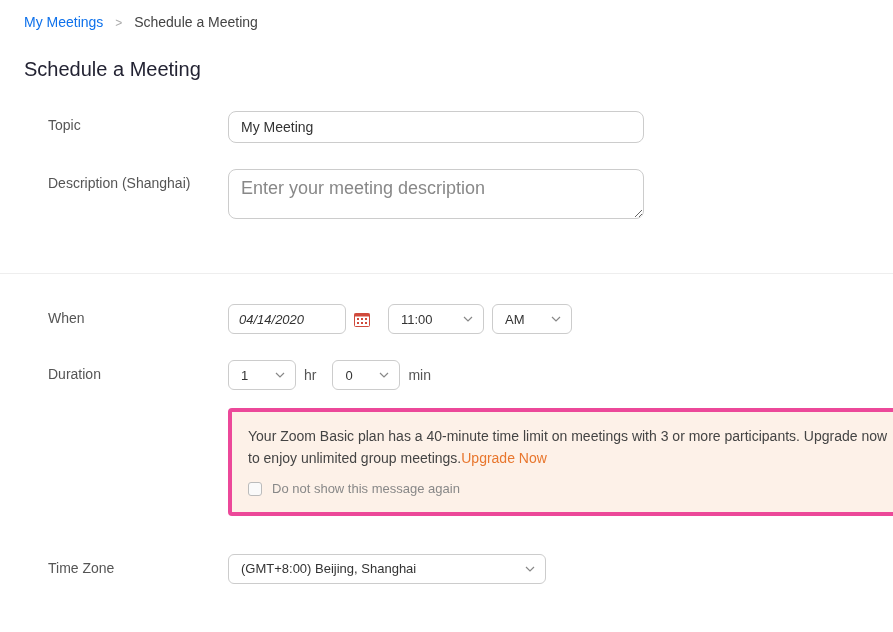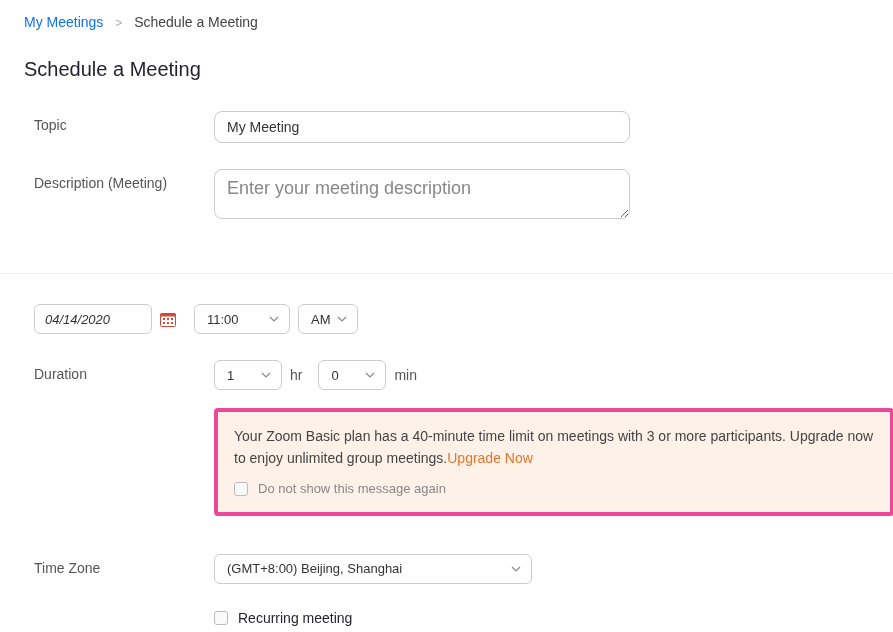--- a/index.html
+++ b/index.html
@@ -32,21 +32,21 @@
     .breadcrumb-current {
       color: #444;
     }
     .page-title {
       font-size: 20px;
       font-weight: 400;
       padding: 16px 24px 30px;
       color: #232333;
     }
     .form-section {
-      padding: 0 0 28px 34px;
+      padding: 0 0 28px 48px;
     }
     .form-row {
       display: flex;
       align-items: flex-start;
       margin-bottom: 26px;
     }
     .form-label-col {
       width: 180px;
       flex-shrink: 0;
       padding-top: 6px;
@@ -112,21 +112,21 @@
       font-size: 13px;
       color: #333;
       background: #fff;
       position: relative;
       display: inline-flex;
       align-items: center;
       cursor: pointer;
     }
     .select-box.small { width: 68px; }
     .select-box.time { width: 96px; margin-right: 8px; }
-    .select-box.ampm { width: 60px; }
+    .select-box.ampm { width: 80px; }
     .select-box.tz { width: 318px; }
     .chevron {
       position: absolute;
       right: 10px;
       top: 50%;
       transform: translateY(-50%);
       width: 10px;
       height: 6px;
     }
     .unit-label {
@@ -186,33 +186,34 @@
 <div class="form-section">
 
   <div class="form-row">
     <div class="form-label-col">Topic</div>
     <div class="form-control-col">
       <input class="text-input" type="text" value="My Meeting" style="">
     </div>
   </div>
 
   <div class="form-row">
-    <div class="form-label-col">Description (Meeting)</div>
+    <div class="form-label-col">Description (Shanghai)</div>
     <div class="form-control-col">
       <textarea class="textarea-input" placeholder="Enter your meeting description" style=""></textarea>
     </div>
   </div>
 
 </div>
 
 <hr class="divider">
 
 <div class="form-section">
 
   <div class="form-row">
+    <div class="form-label-col">When</div>
     <div class="form-control-col">
       <input class="date-input" type="text" value="04/14/2020" style="">
       <span class="calendar-icon">
         <svg width="16" height="15" viewBox="0 0 16 15">
           <rect x="0.5" y="1.5" width="15" height="13" rx="1" fill="#fff" stroke="#d04a3c"></rect>
           <rect x="0.5" y="1.5" width="15" height="3" fill="#d04a3c"></rect>
           <rect x="3" y="6" width="2" height="2" fill="#d04a3c"></rect>
           <rect x="7" y="6" width="2" height="2" fill="#d04a3c"></rect>
           <rect x="11" y="6" width="2" height="2" fill="#d04a3c"></rect>
           <rect x="3" y="10" width="2" height="2" fill="#d04a3c"></rect>
@@ -270,23 +271,14 @@
     <div class="form-control-col">
       <div class="select-box tz">
         <span>(GMT+8:00) Beijing, Shanghai</span>
         <svg class="chevron" viewBox="0 0 10 6">
             <path d="M1 1l4 4 4-4" stroke="#888" stroke-width="1.2" fill="none"></path>
           </svg>
       </div>
     </div>
   </div>
 
-  <div class="form-row" style="margin-bottom:0;">
-    <div class="form-label-col"></div>
-    <div class="form-control-col">
-      <div class="checkbox-row">
-        <div class="checkbox"></div>
-        <span>Recurring meeting</span>
-      </div>
-    </div>
-  </div>
 
 </div>
 
 </body></html>

